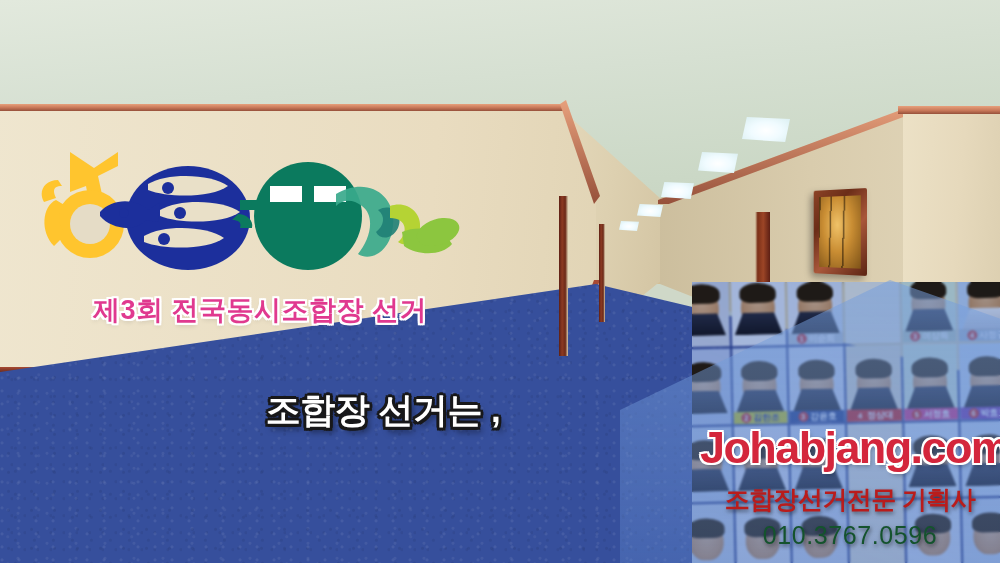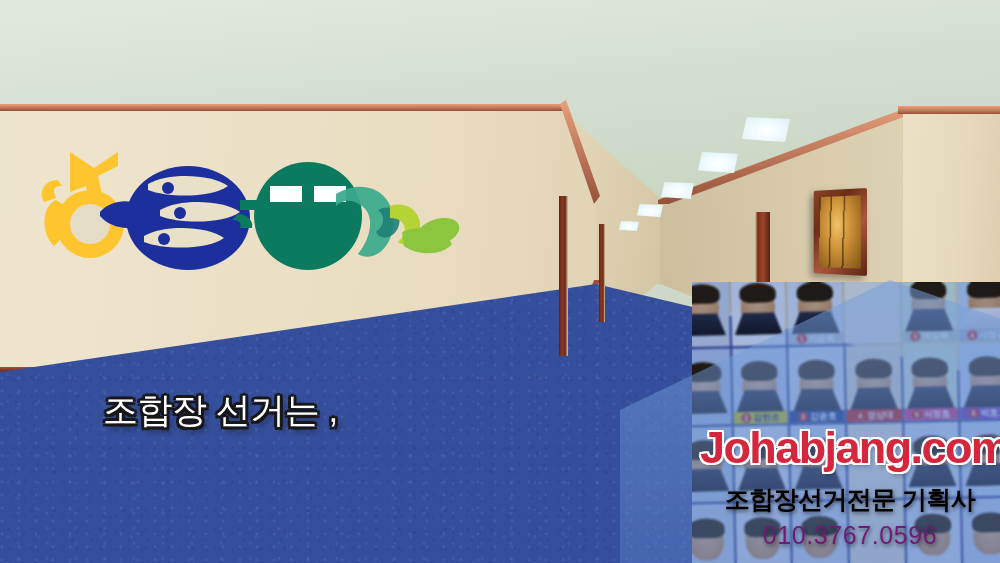--- a/index.html
+++ b/index.html
@@ -138,27 +138,28 @@
     text-shadow:
       -2px -2px 0 #fff, 2px -2px 0 #fff, -2px 2px 0 #fff, 2px 2px 0 #fff,
       0 -2px 0 #fff, 0 2px 0 #fff, -2px 0 0 #fff, 2px 0 0 #fff,
       0 3px 5px rgba(0,0,0,.15);
     white-space:nowrap;
   }
 
   
   #headline{
     position:absolute;left:103px;top:388px;width:560px;
-    font-size:35px;font-weight:normal;line-height:1.26;
+    font-size:35px;font-weight:bold;line-height:1.26;
     color:#ffffff;letter-spacing:-.5px;
     text-shadow:
       -2.5px -2.5px 0 #18181a, 2.5px -2.5px 0 #18181a,
       -2.5px 2.5px 0 #18181a, 2.5px 2.5px 0 #18181a,
       0 -3px 0 #18181a, 0 3px 0 #18181a, -3px 0 0 #18181a, 3px 0 0 #18181a,
       4px 5px 6px rgba(0,0,0,.55);
+    text-align: center;
   }
   #headline div{white-space:nowrap;}
 
   
   #collage{
     position:absolute;left:692px;top:282px;width:308px;height:281px;
     overflow:hidden;
   }
   .poster-grid{
     position:absolute;inset:0;
@@ -224,26 +225,26 @@
     font-size:45px;font-weight:bold;letter-spacing:-1.6px;
     color:#d4263c;line-height:1.05;
     text-shadow:
       -1.8px -1.8px 0 #ffffff, 1.8px -1.8px 0 #ffffff,
       -1.8px 1.8px 0 #ffffff, 1.8px 1.8px 0 #ffffff,
       0 -2px 0 #ffffff, 0 2px 0 #ffffff, -2px 0 0 #ffffff, 2px 0 0 #ffffff,
       2px 3px 5px rgba(0,0,0,.35);
   }
   #brand-tagline{
     margin-top:12px;
-    font-size:25px;font-weight:bold;color:#000000;letter-spacing:-.6px;
+    font-size:25px;font-weight:bold;color:#b91c1c;letter-spacing:-.6px;
     text-shadow:1px 2px 4px rgba(0,0,0,.55);
   }
   #brand-phone{
     margin-top:5px;
-    font-size:25px;color:#701a75;letter-spacing:.6px;
+    font-size:25px;color:#14532d;letter-spacing:.6px;
     text-shadow:1px 2px 4px rgba(0,0,0,.55);
   }
 </style>
 </head>
 <body>
 
 <div id="stage">
 
   <div id="scene">
 
@@ -327,20 +328,21 @@
       <g>
         <path d="M296 54 C330 34 360 58 352 92 C348 112 330 122 318 114 C330 100 336 76 322 66 C312 58 302 60 296 66 Z" fill="#3aa98c" opacity=".92"></path>
         <path d="M338 70 C352 62 364 74 358 88 C352 100 340 100 336 92 C344 86 346 76 338 70 Z" fill="#1f7f76" opacity=".9"></path>
         <path d="M350 66 C366 60 382 72 380 88 C378 102 366 108 358 102 C368 94 368 78 350 78 Z" fill="#b5d334"></path>
         <path d="M362 92 C380 84 404 90 412 104 C402 116 378 116 364 106 Z" fill="#8cc63f"></path>
         <ellipse cx="398" cy="92" rx="22" ry="13" fill="#8cc63f" transform="rotate(-18 398 92)"></ellipse>
       </g>
     </svg>
   </div>
 
+  <div id="logo-caption">제3회 전국동시조합장 선거</div>
 
   <div id="headline">
     <div>조합장 선거는 ,</div>
   </div>
 
   <div id="collage">
     <div class="poster-grid">
 
       <div class="poster" style="background:#cfd6e6;">
         <div class="p-face"></div>

